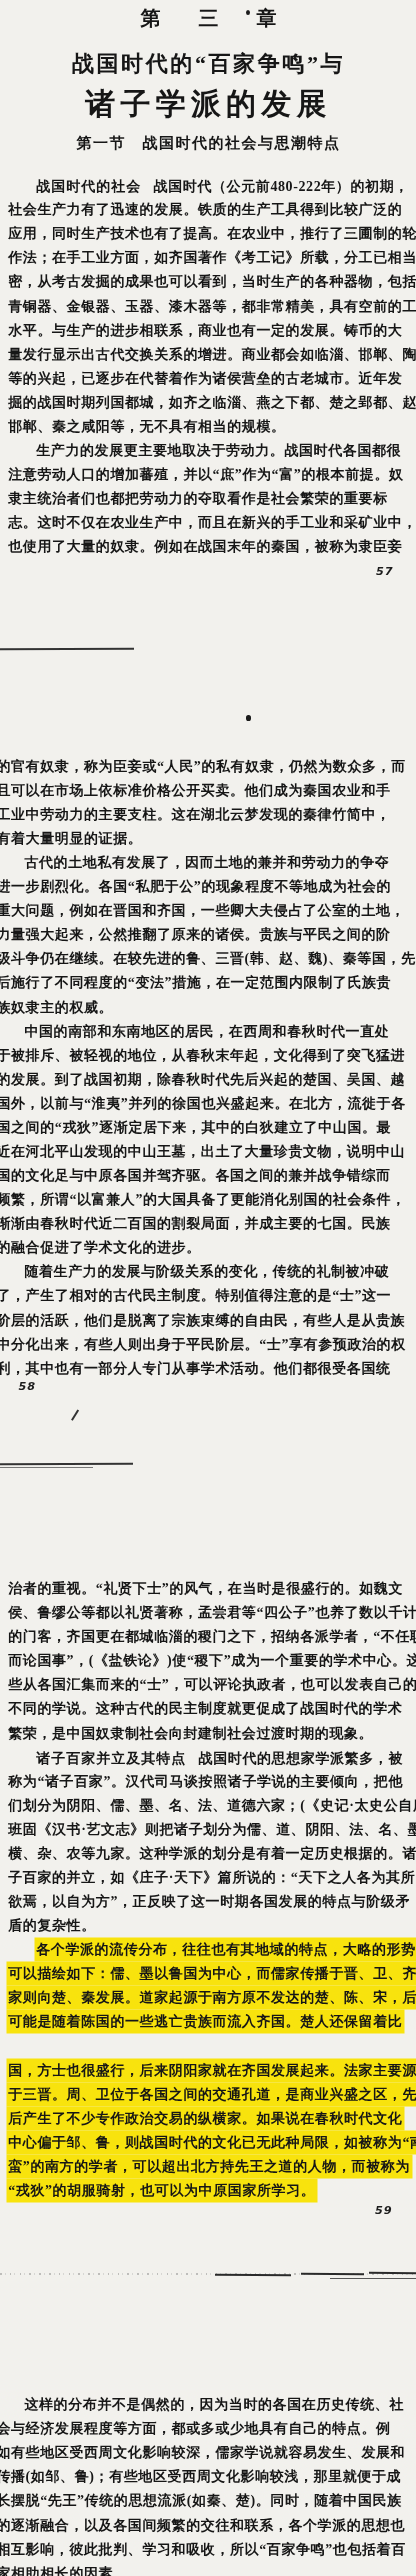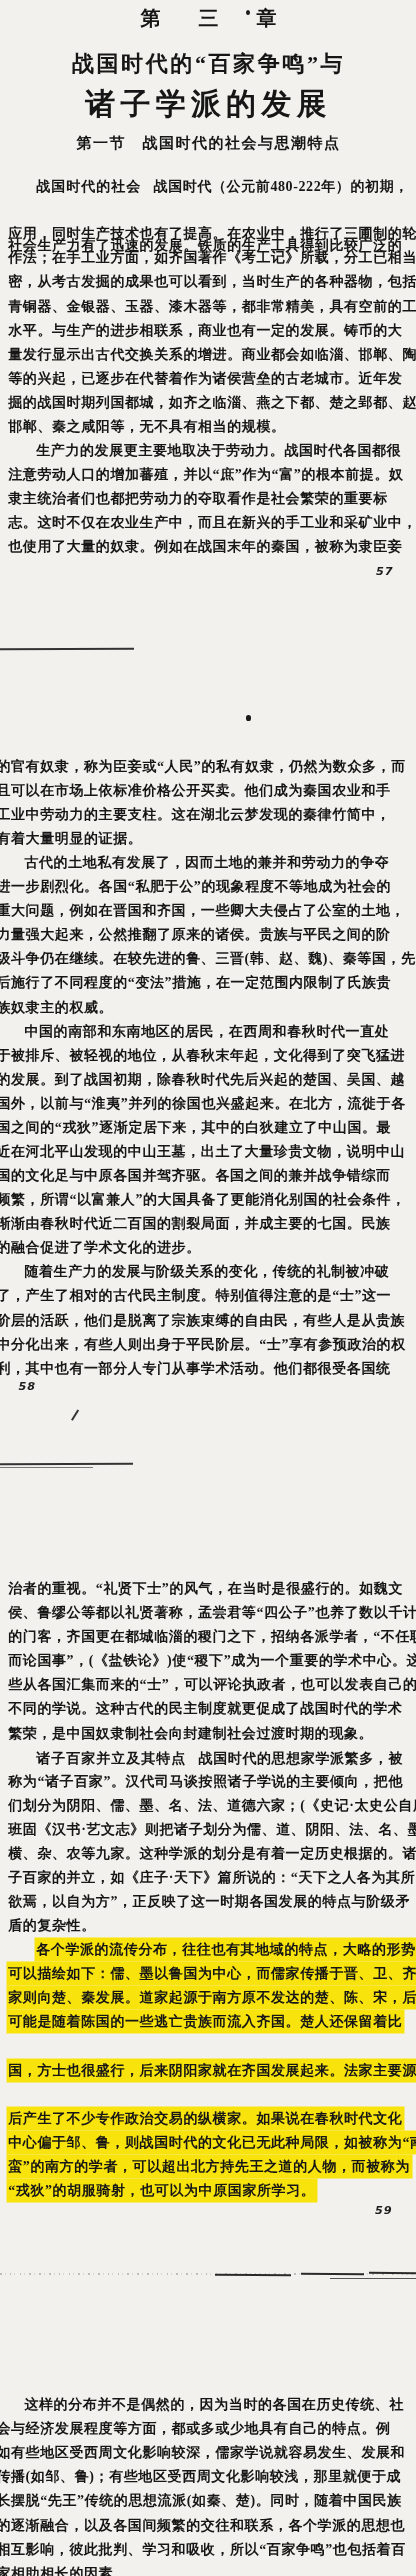--- a/index.html
+++ b/index.html
@@ -54,21 +54,21 @@
 
 <div id="canvas">
 
   <div class="center kicker">第 三 章</div>
   <div class="center title1">战国时代的“百家争鸣”与</div>
   <div class="center title2">诸子学派的发展</div>
   <div class="center sect">第一节　战国时代的社会与思潮特点</div>
 
   <section class="page">
       <div class="line ind" style="top: 175px;"><b class="runin">战国时代的社会</b><span class="txt">战国时代（公元前480-222年）的初期，</span></div>
-      <div class="line" style="top: 199px; margin-top: 36px;"><span class="txt">社会生产力有了迅速的发展。铁质的生产工具得到比较广泛的</span></div>
+      <div class="line" style="top: 199px;"><span class="txt">社会生产力有了迅速的发展。铁质的生产工具得到比较广泛的</span></div>
       <div class="line" style="top: 223px;"><span class="txt">应用，同时生产技术也有了提高。在农业中，推行了三圃制的轮</span></div>
       <div class="line" style="top: 247px;"><span class="txt">作法；在手工业方面，如齐国著作《考工记》所载，分工已相当细</span></div>
       <div class="line" style="top: 271px;"><span class="txt">密，从考古发掘的成果也可以看到，当时生产的各种器物，包括</span></div>
       <div class="line" style="top: 296px;"><span class="txt">青铜器、金银器、玉器、漆木器等，都非常精美，具有空前的工艺</span></div>
       <div class="line" style="top: 320px;"><span class="txt">水平。与生产的进步相联系，商业也有一定的发展。铸币的大</span></div>
       <div class="line" style="top: 344px;"><span class="txt">量发行显示出古代交换关系的增进。商业都会如临淄、邯郸、陶</span></div>
       <div class="line" style="top: 368px;"><span class="txt">等的兴起，已逐步在代替着作为诸侯营垒的古老城市。近年发</span></div>
       <div class="line" style="top: 392px;"><span class="txt">掘的战国时期列国都城，如齐之临淄、燕之下都、楚之郢都、赵之</span></div>
       <div class="line" style="top: 416px;"><span class="txt">邯郸、秦之咸阳等，无不具有相当的规模。</span></div>
       <div class="line ind" style="top: 440px;"><span class="txt">生产力的发展更主要地取决于劳动力。战国时代各国都很</span></div>
@@ -119,20 +119,21 @@
       <div class="line" style="top: 1819px;"><span class="txt">班固《汉书·艺文志》则把诸子划分为儒、道、阴阳、法、名、墨、纵</span></div>
       <div class="line" style="top: 1843px;"><span class="txt">横、杂、农等九家。这种学派的划分是有着一定历史根据的。诸</span></div>
       <div class="line" style="top: 1867px;"><span class="txt">子百家的并立，如《庄子·天下》篇所说的：“天下之人各为其所</span></div>
       <div class="line" style="top: 1891px;"><span class="txt">欲焉，以自为方”，正反映了这一时期各国发展的特点与阶级矛</span></div>
       <div class="line" style="top: 1915px;"><span class="txt">盾的复杂性。</span></div>
       <div class="line hl ind" style="top: 1939px;"><span class="txt">各个学派的流传分布，往往也有其地域的特点，大略的形势</span></div>
       <div class="line hl" style="top: 1963px;"><span class="txt">可以描绘如下：儒、墨以鲁国为中心，而儒家传播于晋、卫、齐，墨</span></div>
       <div class="line hl" style="top: 1987px;"><span class="txt">家则向楚、秦发展。道家起源于南方原不发达的楚、陈、宋，后来</span></div>
       <div class="line hl" style="top: 2011px;"><span class="txt">可能是随着陈国的一些逃亡贵族而流入齐国。楚人还保留着比</span></div>
       <div class="line hl" style="top: 2060px;"><span class="txt">国，方士也很盛行，后来阴阳家就在齐国发展起来。法家主要源</span></div>
+      <div class="line hl" style="top: 2084px;"><span class="txt">于三晋。周、卫位于各国之间的交通孔道，是商业兴盛之区，先</span></div>
       <div class="line hl" style="top: 2108px;"><span class="txt">后产生了不少专作政治交易的纵横家。如果说在春秋时代文化</span></div>
       <div class="line hl" style="top: 2132px;"><span class="txt">中心偏于邹、鲁，则战国时代的文化已无此种局限，如被称为“南</span></div>
       <div class="line hl" style="top: 2156px;"><span class="txt">蛮”的南方的学者，可以超出北方持先王之道的人物，而被称为</span></div>
       <div class="line hl" style="top: 2180px;"><span class="txt">“戎狄”的胡服骑射，也可以为中原国家所学习。</span></div>
     </section>
   <section class="page cut">
       <div class="line ind" style="top: 2394px;"><span class="txt">这样的分布并不是偶然的，因为当时的各国在历史传统、社</span></div>
       <div class="line" style="top: 2418px;"><span class="txt">会与经济发展程度等方面，都或多或少地具有自己的特点。例</span></div>
       <div class="line" style="top: 2442px;"><span class="txt">如有些地区受西周文化影响较深，儒家学说就容易发生、发展和</span></div>
       <div class="line" style="top: 2466px;"><span class="txt">传播(如邹、鲁)；有些地区受西周文化影响较浅，那里就便于成</span></div>

